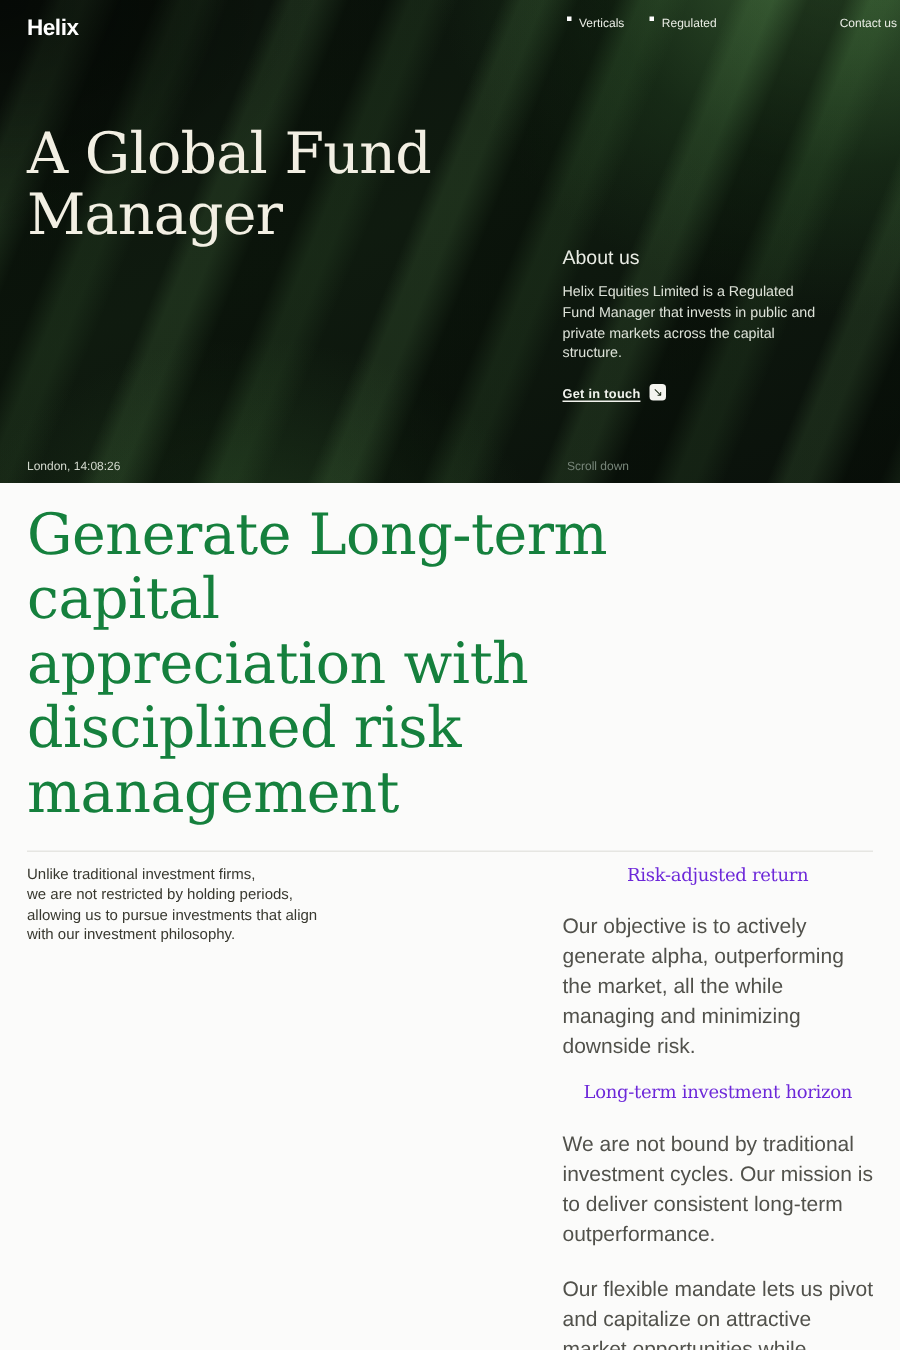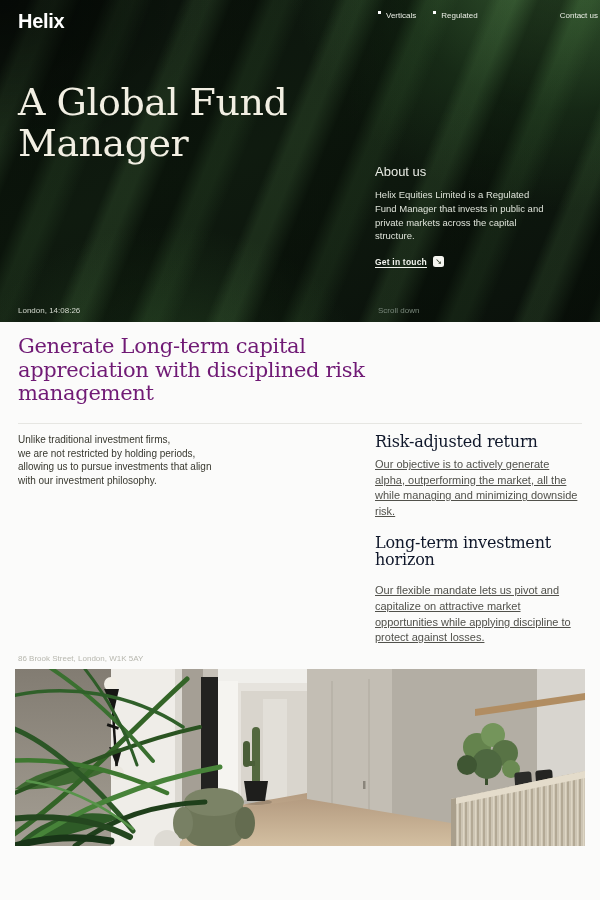--- a/index.html
+++ b/index.html
@@ -17,21 +17,21 @@
         rgba(0,0,0,0) 0 26px,
         rgba(122,186,108,0.13) 38px 52px,
         rgba(4,10,4,0.38) 74px 96px,
         rgba(96,156,84,0.11) 112px 124px,
         rgba(0,0,0,0) 142px),
       radial-gradient(75% 130% at 94% -15%, rgba(98,160,88,0.50) 0%, rgba(44,86,42,0.26) 38%, rgba(0,0,0,0) 62%),
       radial-gradient(55% 80% at 28% 118%, rgba(58,106,52,0.36) 0%, rgba(0,0,0,0) 60%),
       linear-gradient(160deg, #0b130c 0%, #14231382 45%, #0a110b 100%);
   }
   .nav { position:relative; display:flex; align-items:center; padding:10px 18px 0; }
-  .logo { font-size:20px; font-weight:700; color:#ffffff; letter-spacing:-0.3px; }
+  .logo { font-size:15px; font-weight:700; color:#ffffff; letter-spacing:-0.3px; }
   .nav-links { position:absolute; left:378px; top:11px; display:flex; gap:17px; }
   .nav-item { display:flex; gap:5px; color:#eaede5; font-size:8px; }
   .bullet { width:3px; height:3px; background:#ffffff; display:inline-block; }
   .contact { position:absolute; right:2px; top:11px; color:#eaede5; font-size:8px; }
 
   .hero-heading {
     position:absolute; left:18px; top:82px; width:330px;
     font-family:"DejaVu Serif", serif; font-weight:400;
     font-size:38px; line-height:1.07; letter-spacing:-0.5px;
     color:#f2efe3; white-space:pre-line;
@@ -47,31 +47,31 @@
   .hero-footer { position:absolute; left:0; right:0; bottom:7px; font-size:8px; }
   .time { position:absolute; left:18px; bottom:0; color:#d2d8cd; }
   .scroll { position:absolute; left:378px; bottom:0; color:#78867a; }
 
   
   .section { background:#fbfbfa; }
   .inner { padding:0 18px; }
   .section-heading {
     padding-top:13px; max-width:470px;
     font-family:"DejaVu Serif", serif; font-weight:400;
-    font-size:21px; line-height:1.13; letter-spacing:-0.3px;
-    color:#701a75; white-space:pre-line;
+    font-size:38px; line-height:1.13; letter-spacing:-0.3px;
+    color:#15803d; white-space:pre-line;
   }
   .divider { margin-top:17px; border:0; border-top:1px solid #e6e6e2; height:0; }
   .cols { display:flex; margin-top:9px; }
   .lead { flex:0 0 357px; font-size:10px; line-height:1.36; color:#38382f; white-space:pre-line; }
   .features { width:207px; }
   .feature + .feature { margin-top:14px; }
   .feature h3 { font-family:"DejaVu Serif", serif; font-weight:400;
-                font-size:16px; line-height:1.12; letter-spacing:-0.2px; color:#0f172a; }
-  .feature p { margin-top:6px; font-size:11px; line-height:1.42; color:#51514b;text-decoration:underline; }
+                font-size:12px; line-height:1.12; letter-spacing:-0.2px; color:#6d28d9;text-align:center; }
+  .feature p { margin-top:18px; font-size:14px; line-height:1.42; color:#51514b; }
   .address { margin-top:8px; font-size:8px; color:#b7b7ae; }
 
   
   .photo { margin:6px 15px 0; height:177px; overflow:hidden; background:#c6c1b8; }
   .photo svg { display:block; width:100%; height:100%; }
 </style>
 </head>
 <body>
 
 <header class="hero">
@@ -119,20 +119,21 @@
 we are not restricted by holding periods,
 allowing us to pursue investments that align
 with our investment philosophy.</p>
       <div class="features">
         <div class="feature">
           <h3>Risk-adjusted return</h3>
           <p>Our objective is to actively generate alpha, outperforming the market, all the while managing and minimizing downside risk.</p>
         </div>
         <div class="feature">
           <h3>Long-term investment horizon</h3>
+          <p>We are not bound by traditional investment cycles. Our mission is to deliver consistent long-term outperformance.</p>
         </div>
         <div class="feature">
           <p>Our flexible mandate lets us pivot and capitalize on attractive market opportunities while applying discipline to protect against losses.</p>
         </div>
       </div>
     </div>
     <div class="address">86 Brook Street, London, W1K 5AY</div>
   </div>
 
   <div class="photo">

